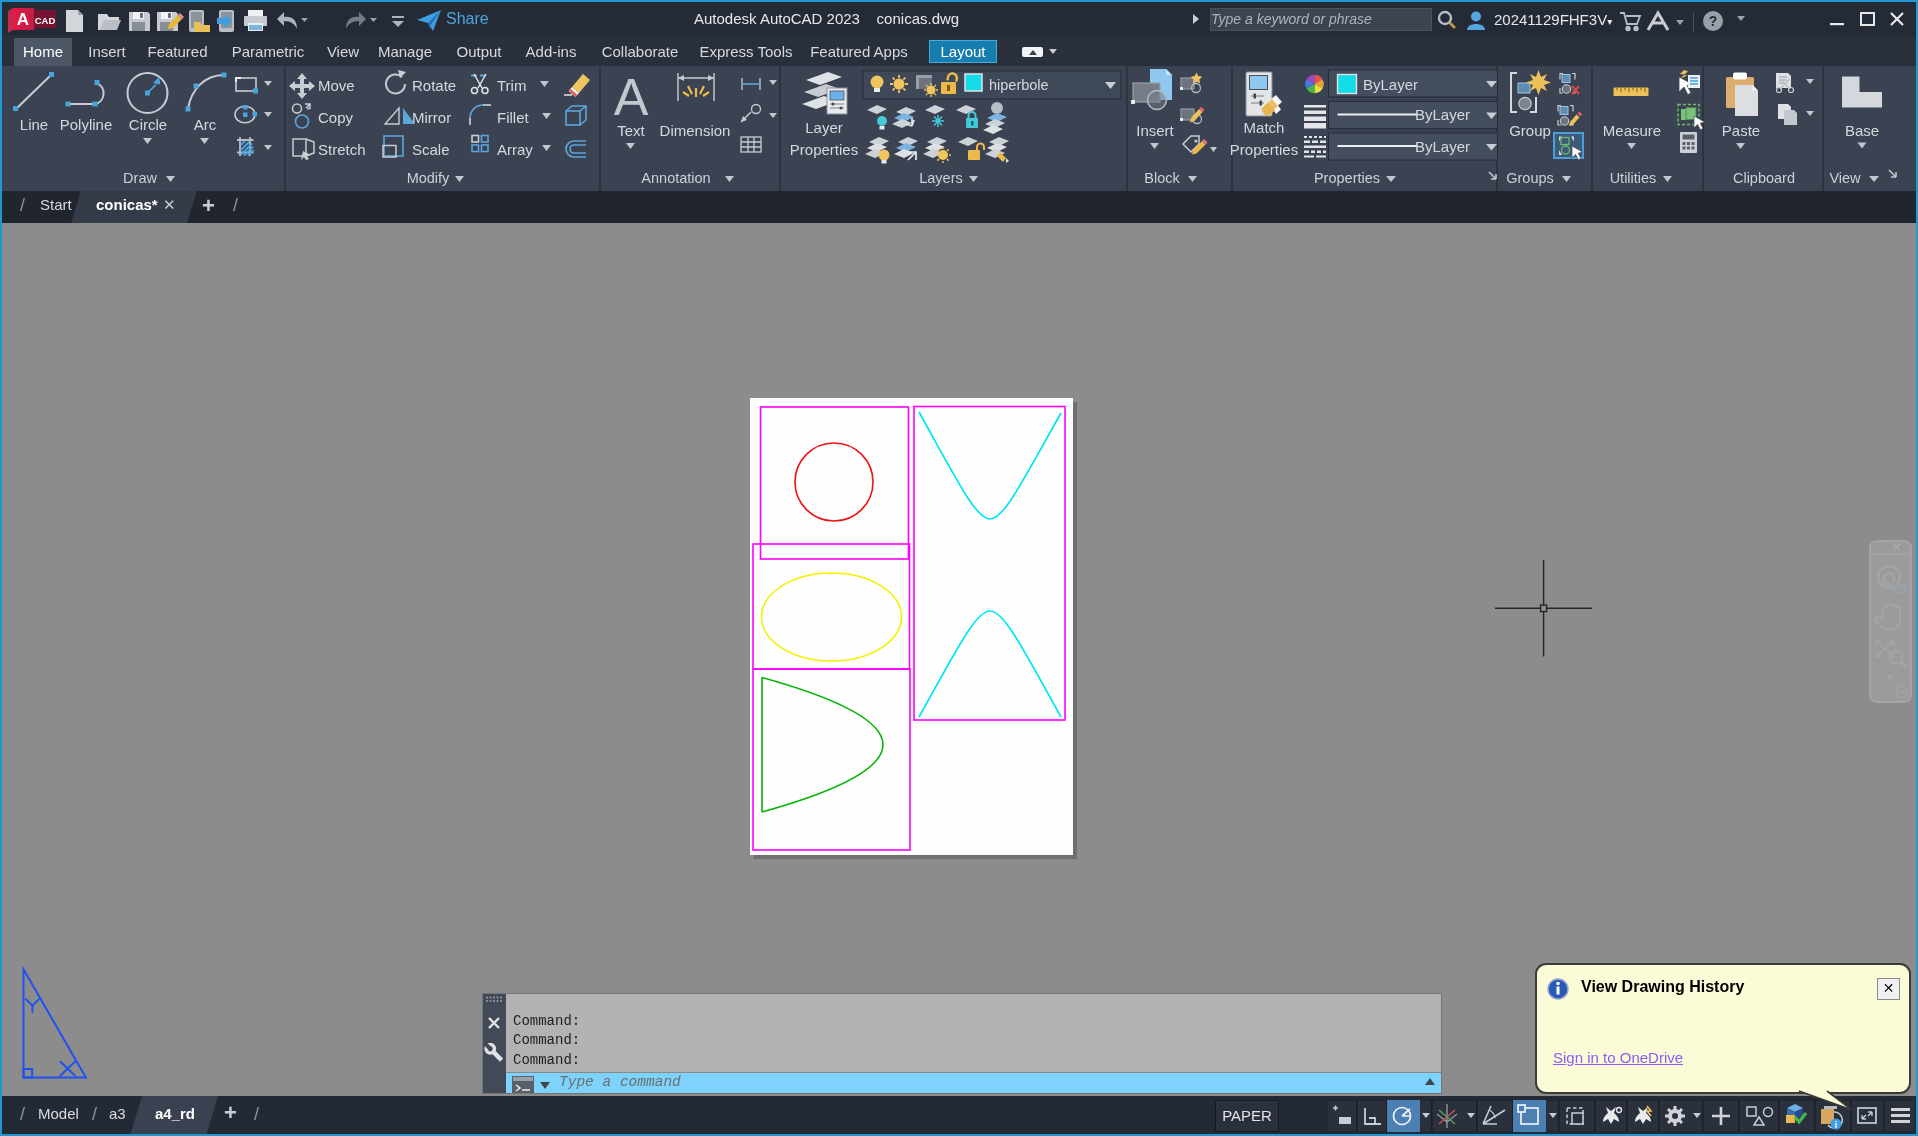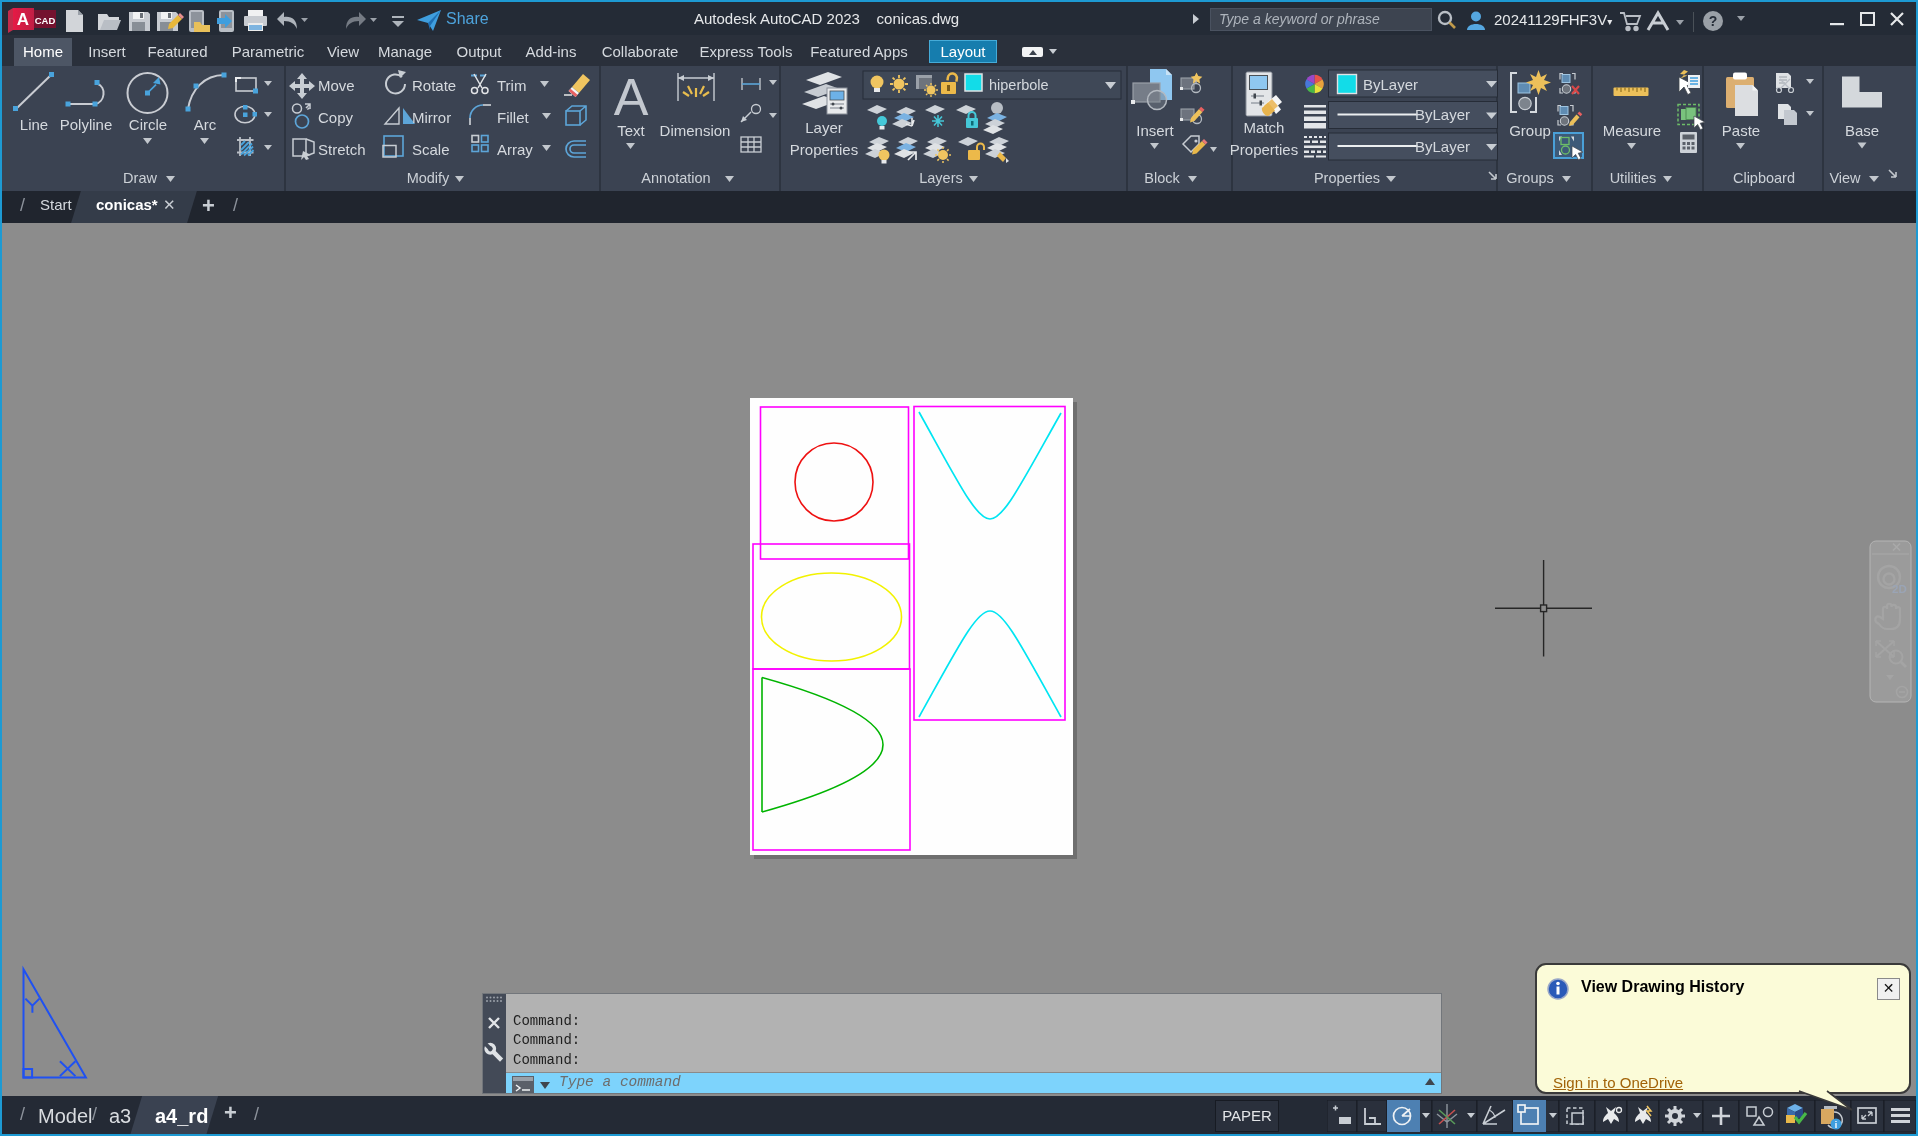--- a/index.html
+++ b/index.html
@@ -13,30 +13,30 @@
   #filetabs{left:0;top:191px;width:1918px;height:32px;background:#20252e;}
   #canvas{left:0;top:223px;width:1918px;height:873px;background:#8c8c8c;}
   #statusbar{left:0;top:1096px;width:1918px;height:40px;background:#242a35;}
   #edgeL{left:0;top:0;width:2px;height:1136px;background:#1d9ad3;z-index:99;}
   #edgeR{left:1916px;top:0;width:2px;height:1136px;background:#1d9ad3;z-index:99;}
   #edgeB{left:0;top:1134px;width:1918px;height:2px;background:#1d9ad3;z-index:99;}
   
   .ttxt{color:#e6e8ea;font-size:15px;}
   #apptitle{left:694px;top:8px;width:420px;}
   #searchbox{left:1210px;top:6px;width:222px;height:23px;background:#3d4450;border:1px solid #4a5260;box-sizing:border-box;
-             color:#aeb4bc;font-style:italic;font-size:14px;line-height:21px;padding-left:8px;}
+             color:#aeb4bc;font-style:italic;font-size:14px;line-height:21px;padding-left:0;}
   
   .rtab{position:absolute;top:3px;height:28px;line-height:28px;color:#d5d9de;font-size:15px;text-align:center;}
   #tab-home{background:#4d5665;color:#fff;}
   #tab-layout{background:#167dae;border:1px solid #45abd8;color:#fff;box-sizing:border-box;top:5px;height:23px;line-height:21px;}
   
   .ftab-slash{color:#8d939c;font-size:18px;}
   
   .sbox{position:absolute;top:4px;height:32px;background:#2a303c;border:1px solid #171b23;box-sizing:border-box;}
-  .stxt{color:#d8dbdf;font-size:20px;}
+  .stxt{color:#d8dbdf;font-size:15px;}
   
   #cmdwin{left:483px;top:994px;width:958px;height:99px;outline:1px solid #72767b;}
   #cmdgrip{left:0;top:0;width:23px;height:99px;background:#434a57;}
   #cmdhist{left:23px;top:0;width:935px;height:78px;background:#b2b2b2;
            font-family:"Liberation Mono",monospace;font-size:14px;line-height:19.3px;color:#1e1e1e;padding:18px 0 0 7px;box-sizing:border-box;}
   #cmdinput{left:23px;top:78px;width:935px;height:21px;background:#7dd3fc;border-top:1px solid #8a8a8a;box-sizing:border-box;}
   
   #notif{left:1535px;top:963px;width:376px;height:131px;background:#fbfbd8;border:2px solid #3a3a3a;border-radius:11px;box-sizing:border-box;z-index:50;}
 </style>
 </head>
@@ -828,21 +828,21 @@
   </div>
 
   <div class="abs" id="notif">
     <svg class="abs" style="left:10px;top:13px" width="22" height="22" viewBox="0 0 22 22">
       <circle cx="11" cy="11" r="10" fill="#2a5ab8" stroke="#9aa8c8" stroke-width="1.5"></circle>
       <rect x="9.5" y="8.5" width="3" height="8" fill="#fff"></rect>
       <circle cx="11" cy="5.5" r="1.8" fill="#fff"></circle>
     </svg>
     <div class="abs" style="left:44px;top:13px;font-size:16px;font-weight:bold;color:#000;">View Drawing History</div>
     <div class="abs" style="left:340px;top:13px;width:21px;height:20px;background:#f0f0f0;border:1px solid #8a8a8a;text-align:center;line-height:19px;font-size:14px;color:#111;">✕</div>
-    <div class="abs" style="left:16px;top:109px;font-size:15px;color:#a16207;text-decoration:underline;">Sign in to OneDrive</div>
+    <div class="abs" style="left:16px;top:84px;font-size:15px;color:#8b5cf6;text-decoration:underline;">Sign in to OneDrive</div>
   </div>
   <svg class="abs" style="left:1794px;top:1088px;z-index:60" width="64" height="26" viewBox="0 0 64 26">
     <polygon points="5,3 33,3 58,22" fill="#fbfbd8"></polygon>
     <path d="M5 3 L58 22 M33 3 L58 22" stroke="#3a3a3a" stroke-width="1.6"></path>
   </svg>
   <div class="abs" id="edgeL"></div>
 <div class="abs" id="edgeR"></div>
 <div class="abs" id="edgeB"></div>
 
 </body></html>

